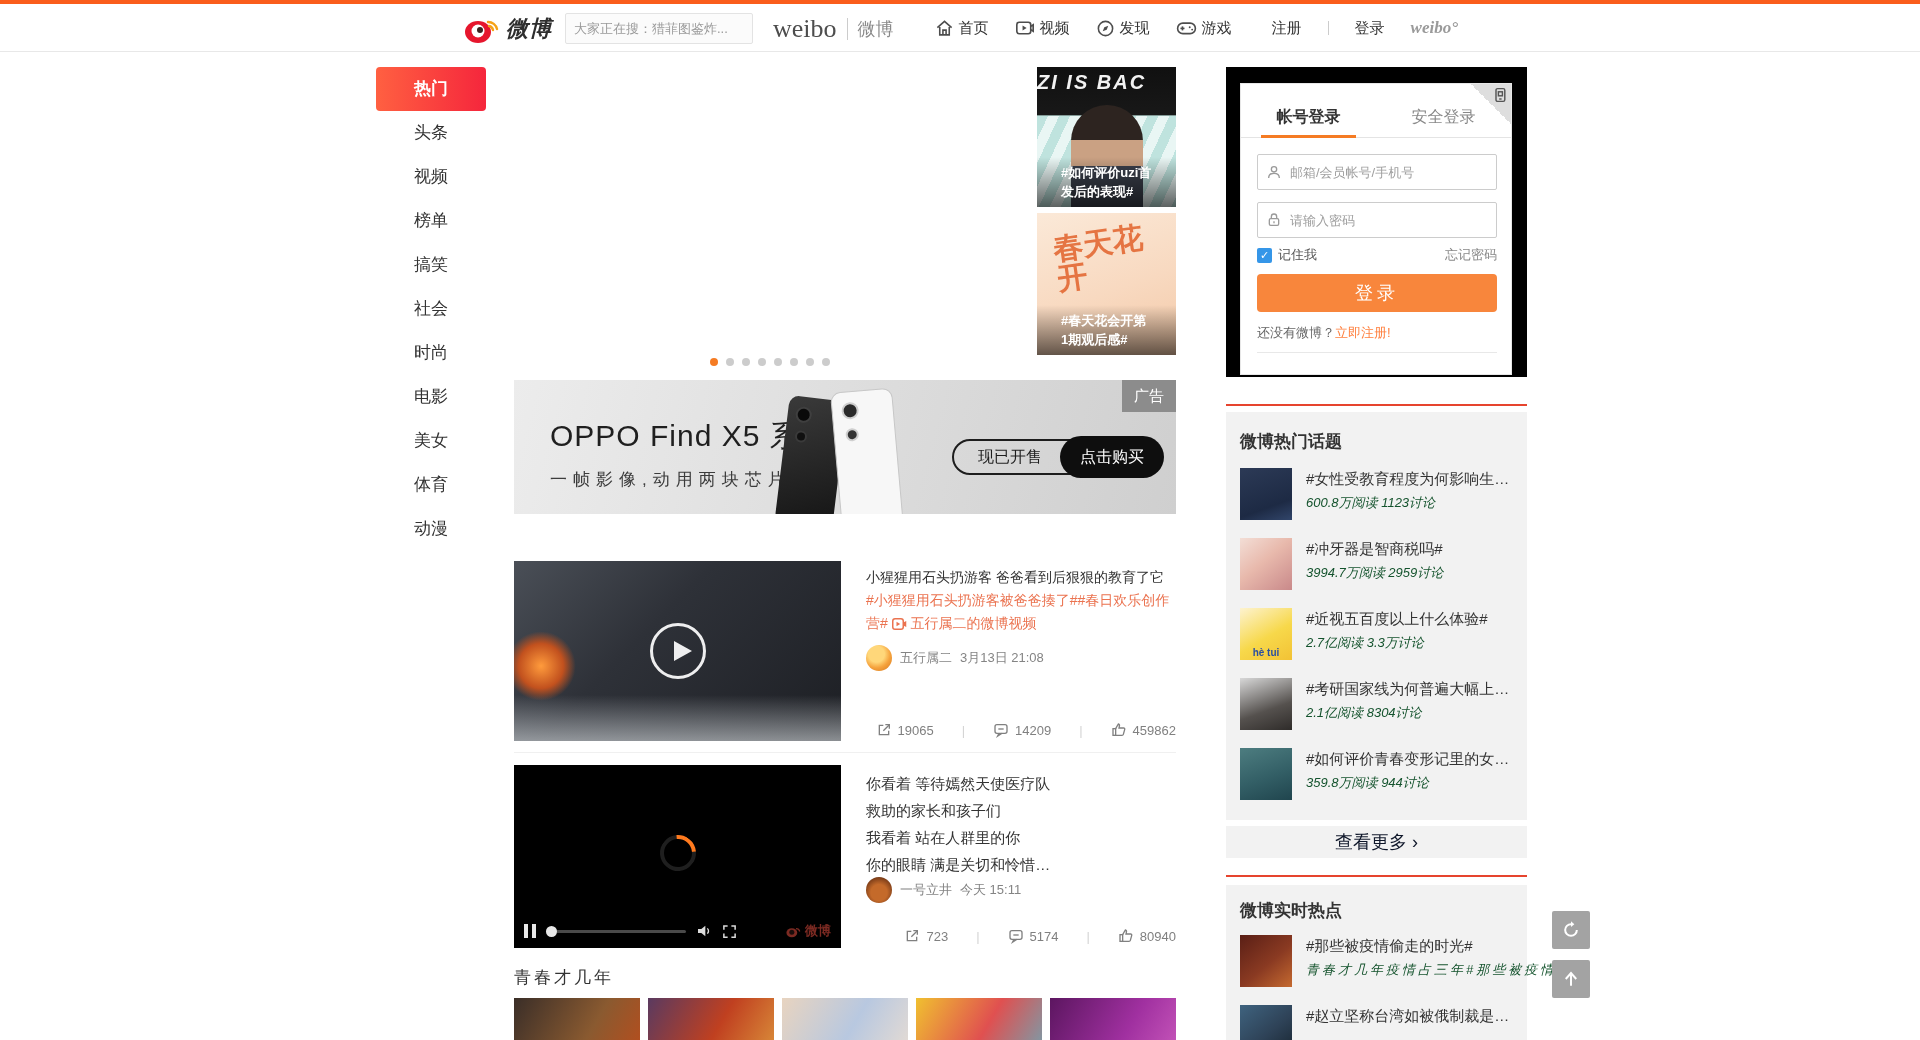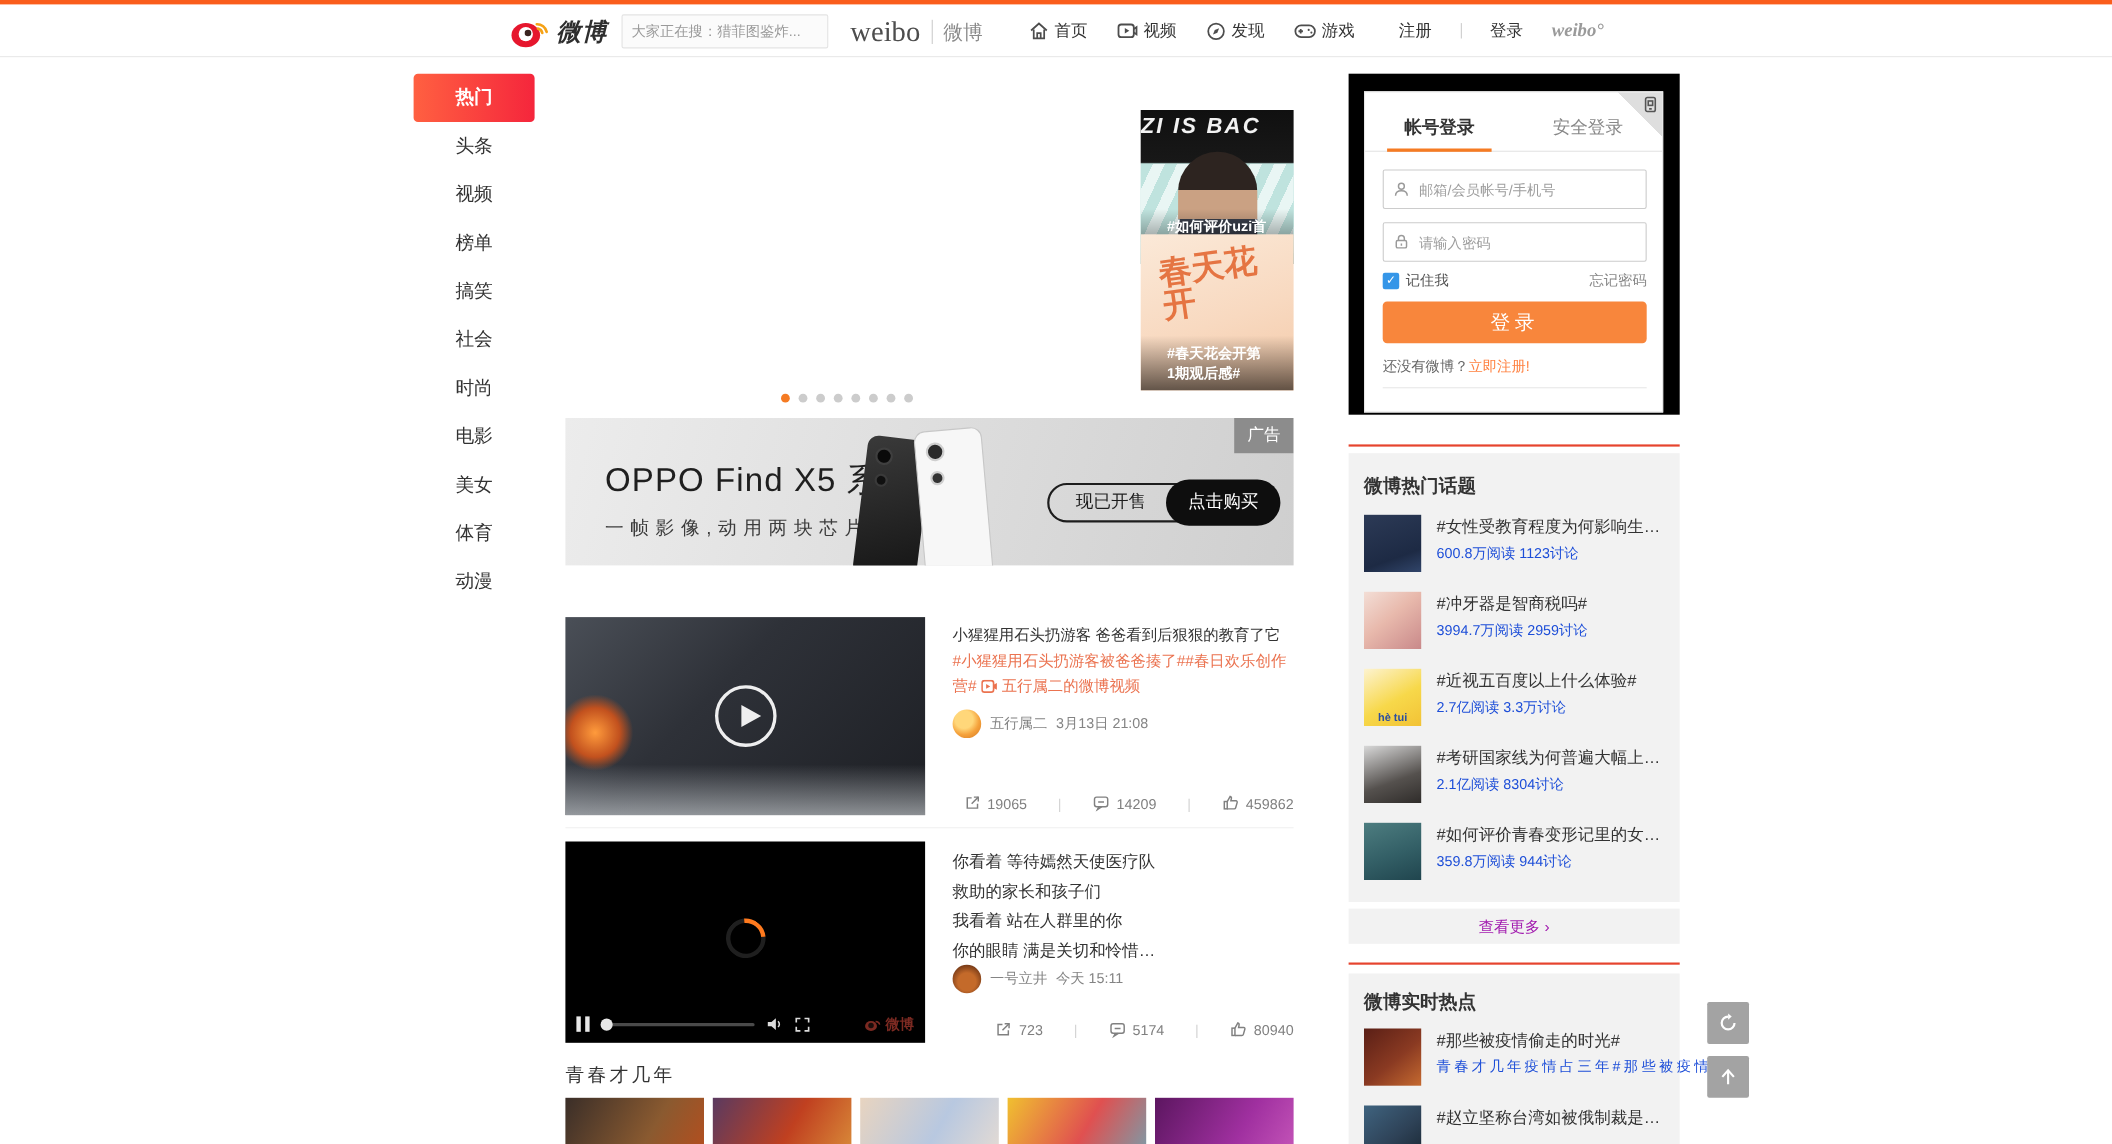--- a/index.html
+++ b/index.html
@@ -47,21 +47,21 @@
   .car-caption { position:absolute; left:0; bottom:0; width:100%; height:78px; padding:12px 16px 10px;
     background:linear-gradient(180deg,rgba(0,0,0,0),rgba(0,0,0,.68)); color:#fff; display:flex;
     flex-direction:column; justify-content:flex-end; }
   .car-caption .t { font-size:19px; font-weight:bold; margin-bottom:8px; }
   .car-caption .s { font-size:13px; color:rgba(255,255,255,.88); display:flex; gap:26px; }
 
   .side-tile { position:absolute; left:523px; width:139px; overflow:hidden; cursor:pointer; }
   .side-tile .cap { position:absolute; left:0; bottom:0; width:100%; padding:6px 24px;
     background:linear-gradient(180deg,rgba(0,0,0,0),rgba(0,0,0,.6)); color:#fff; font-size:13px;
     font-weight:bold; line-height:19px; }
-  .tile-uzi { top:67px; height:140px; background:linear-gradient(180deg,#101010 0%,#181818 34%,#bfe3de 35%,#8fd0c8 100%);margin-top:33px; }
+  .tile-uzi { top:67px; height:140px; background:linear-gradient(180deg,#101010 0%,#181818 34%,#bfe3de 35%,#8fd0c8 100%); }
   .uzi-band { position:absolute; left:0; top:4px; width:100%; color:#f2f2f2; font-weight:bold; font-style:italic;
     font-size:20px; letter-spacing:2px; white-space:nowrap; }
   .uzi-stripes { position:absolute; left:0; top:49px; width:100%; height:91px;
     background:repeating-linear-gradient(115deg,#bfe3de 0 10px,#e9f6f4 10px 20px); }
   .uzi-head { position:absolute; left:34px; top:38px; width:72px; height:102px; border-radius:36px 36px 0 0;
     background:linear-gradient(180deg,#2d2420 0 34%,#caa183 34% 60%,#3a3f4b 60% 100%); }
   .tile-spring { top:213px; height:142px; background:linear-gradient(160deg,#fbe9d8,#f8d9c0 55%,#f3c9a8); }
   .spring-art { position:absolute; left:18px; top:14px; width:110px; font-family:"Liberation Serif",serif;
     font-size:30px; font-weight:bold; color:#e2622b; transform:rotate(-8deg); opacity:.85; line-height:30px; }
 
@@ -165,31 +165,31 @@
   .signup .reg { color:#ff8140; cursor:pointer; }
   .lg-div { position:absolute; left:16px; top:268px; width:240px; border-top:1px solid #e8e8e8; }
 
   .redline { position:absolute; left:0; width:301px; height:2px; background:#e6442e; }
   .panel { position:absolute; left:0; width:301px; background:#f2f2f2; }
   .panel-title { position:absolute; left:14px; font-size:17px; font-weight:bold; color:#333; }
   .topic { position:absolute; left:14px; width:273px; height:62px; cursor:pointer; }
   .topic .th { position:absolute; left:0; top:0; width:52px; height:52px; }
   .topic .tt { position:absolute; left:66px; top:2px; width:207px; font-size:15px; color:#333; white-space:nowrap;
     overflow:hidden; text-overflow:ellipsis; }
-  .topic .ts { position:absolute; left:66px; top:26px; font-size:13px; color:#1d4ed8; white-space:nowrap; }
+  .topic .ts { position:absolute; left:66px; top:26px; font-size:13px; color:#14532d; white-space:nowrap;font-style:italic; }
   .th-ov { position:absolute; left:0; bottom:2px; width:100%; text-align:center; font-size:10px; color:#2b4fa0; font-weight:bold; }
   .tt1 { background:linear-gradient(160deg,#2c3a56,#1d2a44 70%,#31456a); }
   .tt2 { background:linear-gradient(140deg,#f3ded6,#e8b9ac 45%,#c9898a); }
   .tt3 { background:linear-gradient(150deg,#fdf3d0,#f7d84a 55%,#f2c235); }
   .tt4 { background:linear-gradient(160deg,#d8d8d8,#55514e 60%,#2f2c2a); }
   .tt5 { background:linear-gradient(160deg,#4d7d80,#335f66 55%,#20454e); }
   .rt1 { background:linear-gradient(140deg,#5a1f16,#8a3a22 55%,#c56a30); }
   .rt2 { background:linear-gradient(140deg,#3f637f,#2e4257 55%,#17242f); }
   .more-row { position:absolute; left:0; width:301px; height:32px; background:#f2f2f2; text-align:center;
-    line-height:32px; font-size:14px; color:#a21caf; cursor:pointer; }
+    line-height:32px; font-size:18px; color:#0f172a; cursor:pointer; }
 
   .fab { position:absolute; width:38px; height:38px; background:#a3a3a3; border-radius:2px; cursor:pointer;
     display:flex; align-items:center; justify-content:center; color:#fff; }
 </style>
 </head>
 <body>
 
 <div class="topbar">
   <div class="wb-logo">
     <svg width="36" height="30" viewBox="0 0 36 30">

